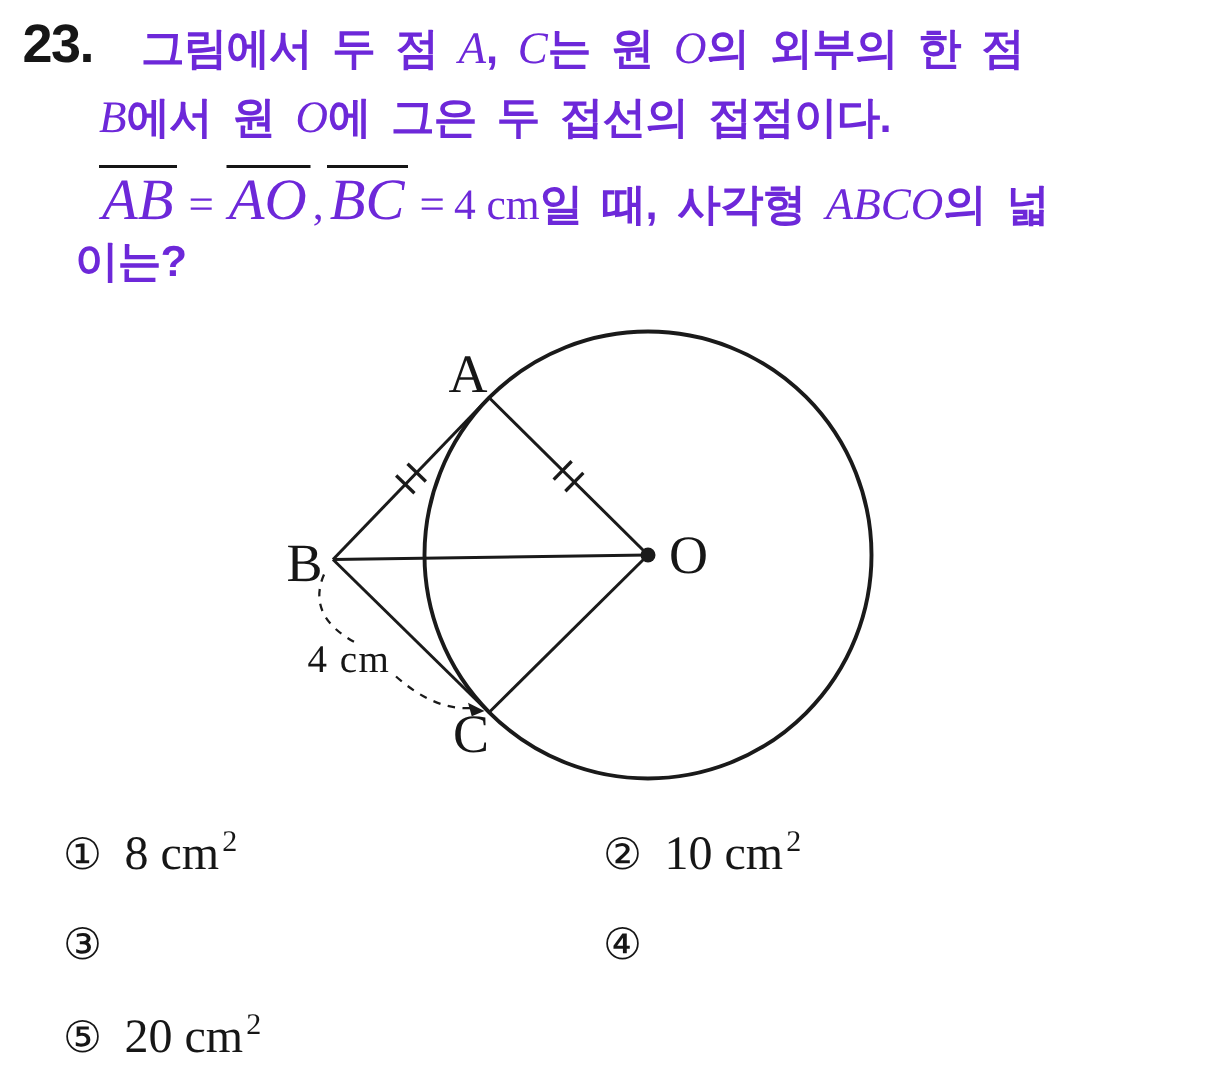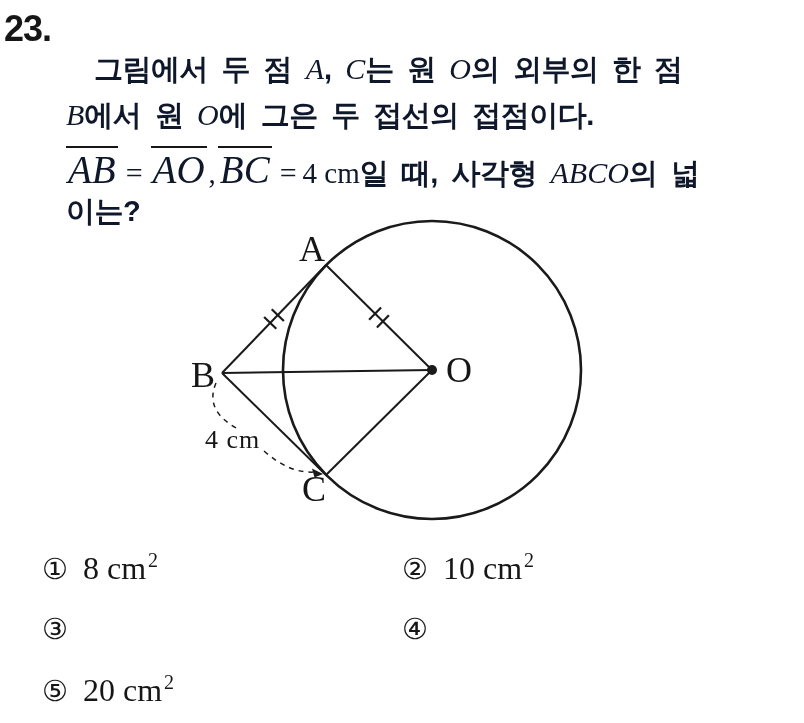--- a/index.html
+++ b/index.html
@@ -2,32 +2,32 @@
 <html><head>
 <meta charset="utf-8">
 <style>
   html,body { margin:0; padding:0; }
   body {
     width:804px; height:723px; position:relative;
     background:#ffffff; color:#161616; overflow:hidden;
     font-family:"Liberation Sans", sans-serif;
   }
   .qnum {
-    position:absolute; left:4px; top:8px;
+    position:absolute; left:15px; top:8px;
     font-size:36px; font-weight:800; letter-spacing:-1px;
     font-family:"Liberation Sans", sans-serif;
   }
   .qline {
     position:absolute; font-size:29px; line-height:36px;
-    white-space:nowrap; color:#0f172a;margin-top:36px;
+    white-space:nowrap; color:#6d28d9;
   }
   #l1 { left:94px; top:15px; }
   #l2 { left:66px; top:61px;text-align:right; }
   #l3 { left:64px; top:110px; }
-  #l4 { left:66px; top:157px; }
+  #l4 { left:50px; top:157px; }
   .kr { font-family:"Liberation Sans", sans-serif; font-weight:700; word-spacing:6px; letter-spacing:-0.5px; }
   .mit { font-family:"Liberation Serif", serif; font-style:italic; font-weight:400; font-size:30px; }
   .ovl {
     font-family:"Liberation Serif", serif; font-style:italic; font-size:39px;
     display:inline-block; line-height:1.08; padding:1px 2px 0 2px;
     border-top:2px solid #161616; margin:0 2px;
   }
   .eq { font-family:"Liberation Serif", serif; font-size:30px; margin:0 6px; }
   .rm { font-family:"Liberation Serif", serif; font-size:29px; }
   .figure { position:absolute; left:150px; top:200px; }

